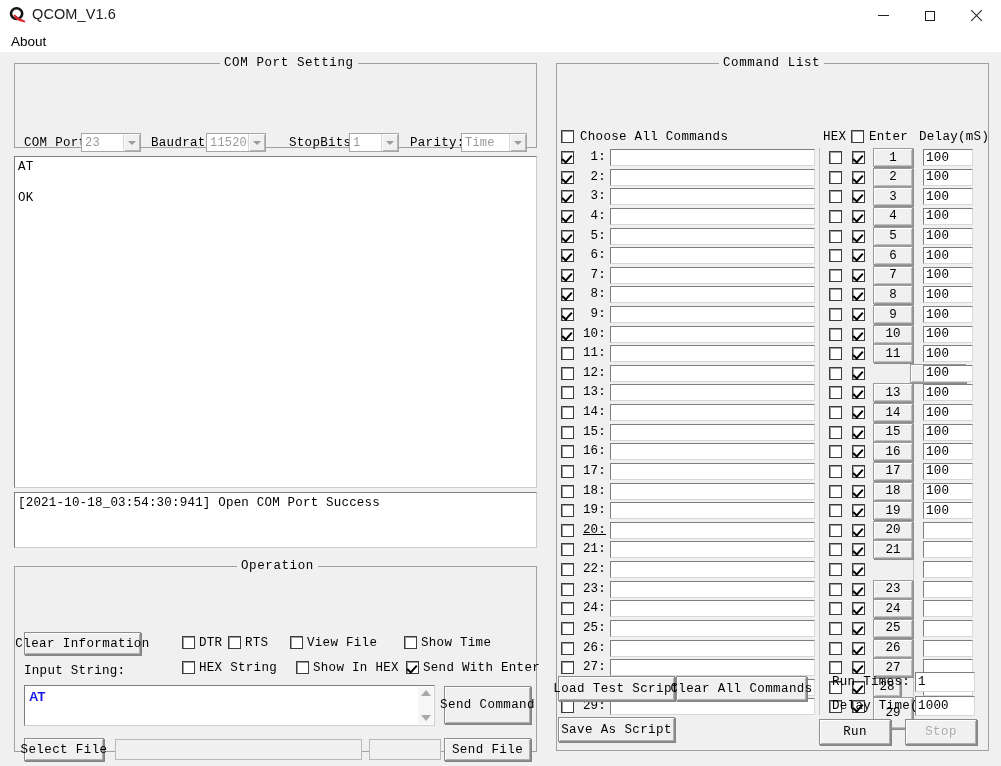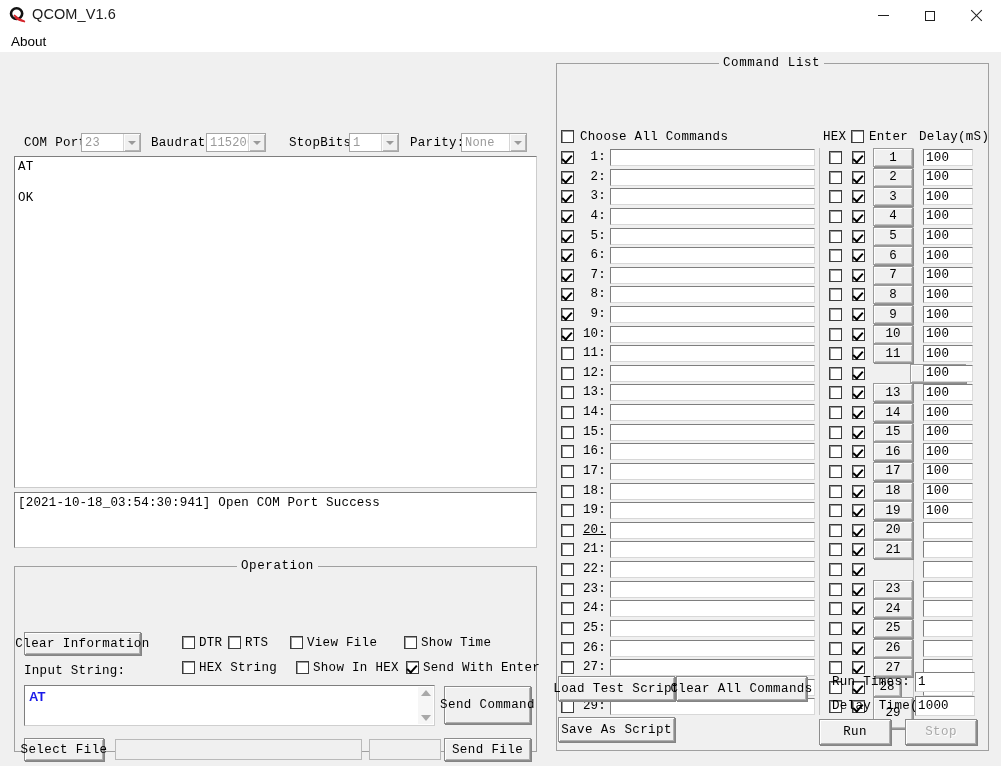--- a/index.html
+++ b/index.html
@@ -304,20 +304,23 @@
       <span class="glyph-close"></span>
     </div>
   </div>
 
   <div class="menubar">
     <span class="menu-item">About</span>
   </div>
 
   <div class="client">
 
+    <div class="group" style="left:14px; top:11px; width:523px; height:85px;">
+      <span class="group-title" style="left:205px;">COM Port Setting</span>
+    </div>
 
     <span class="lbl" style="left:24px; top:84px;">COM Port:</span>
     <div class="combo" style="left:81px; top:81px; width:60px;">
       <span class="cval">23</span>
       <span class="carrow">
           <i class="tri-down"></i>
         </span>
     </div>
 
     <span class="lbl" style="left:151px; top:84px;">Baudrate:</span>
@@ -331,21 +334,21 @@
     <span class="lbl" style="left:289px; top:84px;">StopBits:</span>
     <div class="combo" style="left:349px; top:81px; width:50px;">
       <span class="cval">1</span>
       <span class="carrow">
           <i class="tri-down"></i>
         </span>
     </div>
 
     <span class="lbl" style="left:410px; top:84px;">Parity:</span>
     <div class="combo" style="left:461px; top:81px; width:66px;">
-      <span class="cval">None</span>
+      <span class="cval">Time</span>
       <span class="carrow">
           <i class="tri-down"></i>
         </span>
     </div>
 
     <span class="lbl" style="left:24px; top:116px;">ByteSize:</span>
     <div class="combo" style="left:81px; top:113px; width:60px;">
       <span class="cval">8</span>
       <span class="carrow">
           <i class="tri-down"></i>

